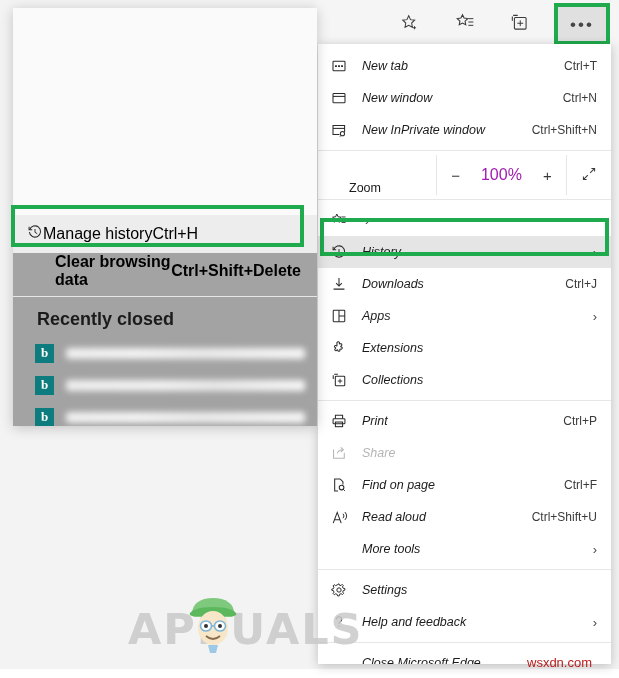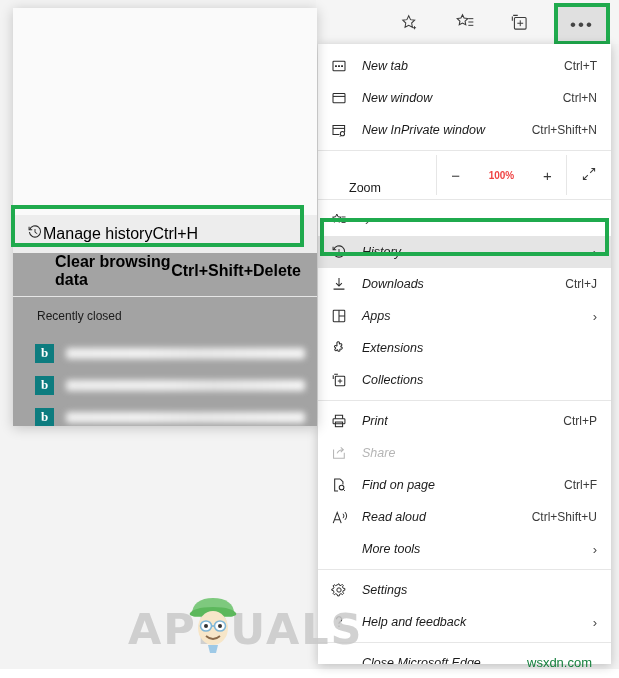--- a/index.html
+++ b/index.html
@@ -68,21 +68,21 @@
   .mi .chev{font-size:13px;color:#4a4a4a;line-height:1;padding-left:8px;}
   .mi.disabled .lbl,.mi.disabled .ic{color:#b5b5b5;}
   .mi.noicon .lbl{padding-left:5px;}
   .sep{height:1px;background:#e6e6e6;margin:4px 0;}
 
   
   .zoomrow{display:flex;align-items:flex-end;height:40px;}
   .zoomrow .zlabel{width:118px;padding-left:31px;box-sizing:border-box;font-size:12.5px;color:#1b1b1b;}
   .zcell{display:flex;align-items:center;justify-content:center;height:40px;border-left:1px solid #e6e6e6;}
   .zminus{width:38px;}
-  .zval{width:54px;font-size:10px;color:#ef4444;border-left:none;font-weight:bold;}
+  .zval{width:54px;font-size:16px;color:#a21caf;border-left:none;}
   .zplus{width:38px;border-left:none;}
   .zfull{width:44px;margin-left:0;}
   .zsym{font-size:15px;color:#3a3a3a;line-height:1;}
 
   
   .mi.selected{background:#e5e5e5;}
   .hl-history{
     position:absolute;left:320px;top:218px;width:289px;height:38px;
     border:4px solid #1faa4d;box-sizing:border-box;pointer-events:none;
   }
@@ -91,21 +91,21 @@
   .flyout{
     position:absolute;left:13px;top:8px;width:304px;height:418px;
     background:#a3a3a3;
     box-shadow:0 2px 12px rgba(0,0,0,.20);
     overflow:hidden;
   }
   .flyout-top{position:absolute;left:0;top:0;width:304px;height:207px;background:#fafafa;}
   .f-manage{position:absolute;left:0;top:207px;width:304px;height:38px;background:#ededed;display:flex;align-items:center;padding:0 16px 0 14px;box-sizing:border-box;}
   .f-clear{position:absolute;left:0;top:248px;width:304px;height:30px;display:flex;align-items:center;padding:0 16px 0 42px;box-sizing:border-box;font-weight:bold;}
   .f-sep{position:absolute;left:0;top:288px;width:304px;height:1px;background:#e6e6e6;}
-  .f-recent{position:absolute;left:24px;top:301px;font-size:12px;font-weight:normal;color:#1b1b1b;}
+  .f-recent{position:absolute;left:24px;top:301px;font-size:18px;font-weight:bold;color:#1b1b1b;}
   .hl-manage{
     position:absolute;left:11px;top:205px;width:293px;height:42px;
     border:4px solid #1faa4d;box-sizing:border-box;pointer-events:none;
   }
   .rc-item{position:absolute;left:22px;width:270px;height:22px;display:flex;align-items:center;}
   .bing{
     width:19px;height:19px;min-width:19px;background:#0d7c7f;
     display:flex;align-items:center;justify-content:center;
     color:#ffffff;font-size:13px;font-weight:bold;font-family:"Liberation Serif",serif;
   }
@@ -119,21 +119,21 @@
   
   .wm{
     position:absolute;left:128px;top:604px;
     font-size:43px;font-weight:bold;letter-spacing:2px;
     color:#c9c9c9;opacity:.85;font-family:"DejaVu Sans",sans-serif;
     user-select:none;
   }
   .wm-face{position:absolute;left:184px;top:592px;width:58px;height:62px;}
   .wsx{
     position:absolute;left:527px;top:655px;
-    font-size:13px;color:#15803d;font-family:"Liberation Sans",sans-serif;
+    font-size:13px;color:#b91c1c;font-family:"Liberation Sans",sans-serif;
   }
 </style>
 </head>
 <body>
 
 <div id="root">
 
   <div class="page-bg"></div>
   <div class="gray-field"></div>
   <div class="white-strip-bottom"></div>

